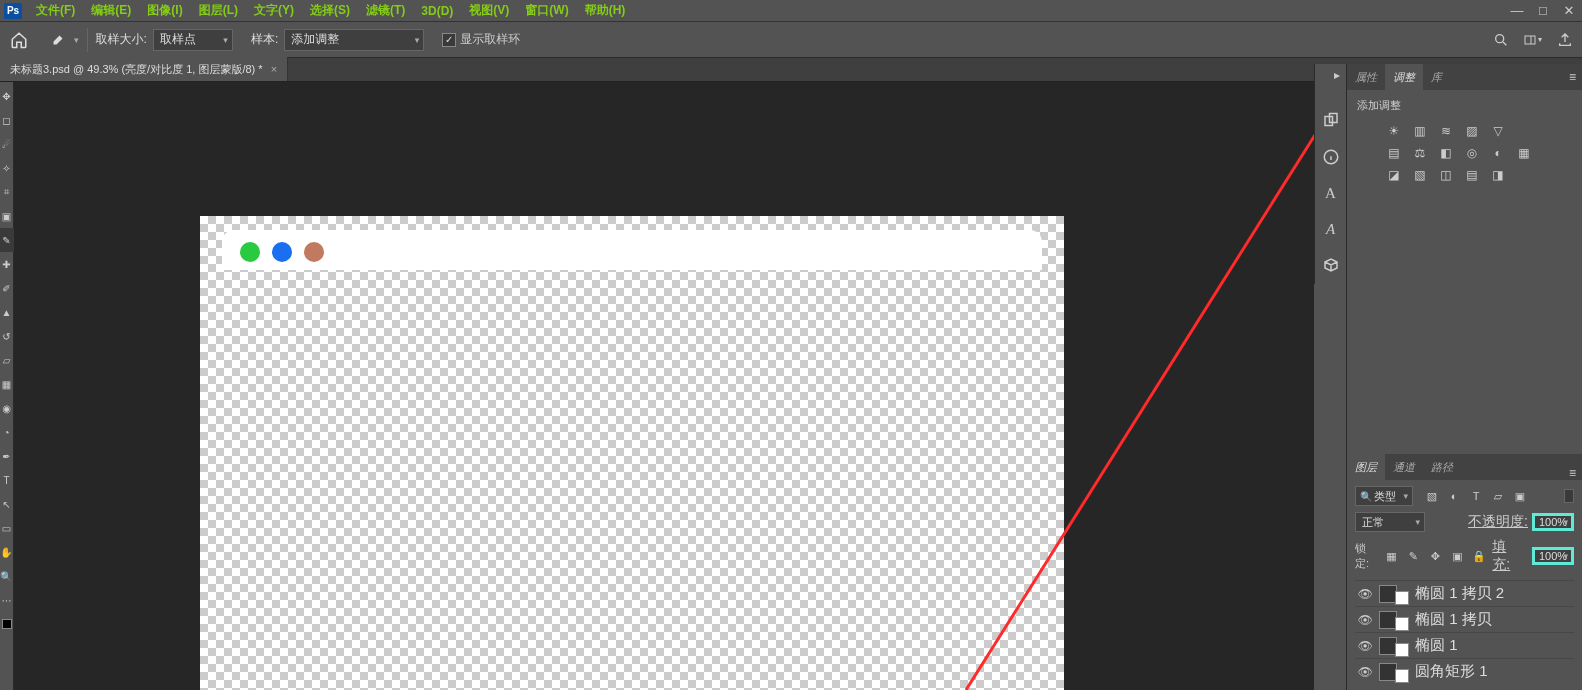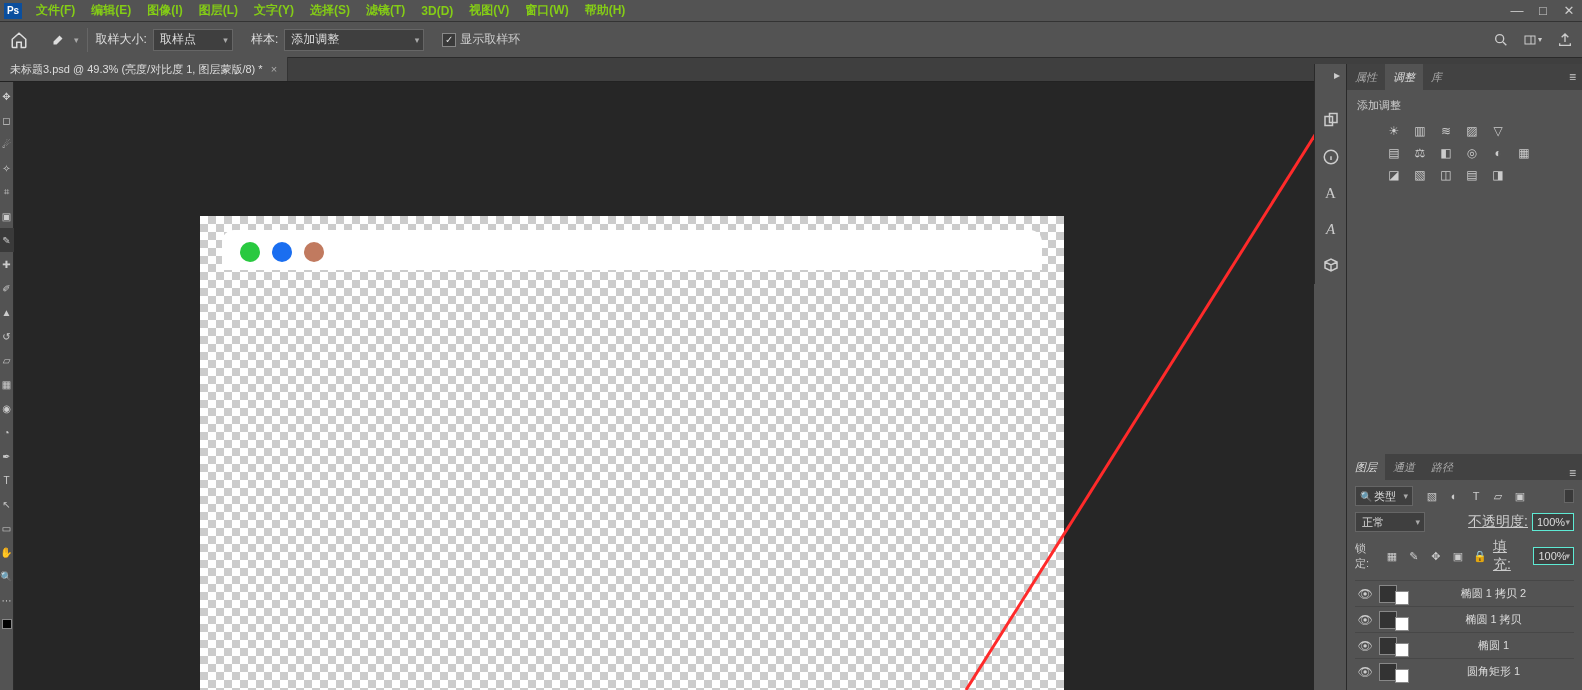--- a/index.html
+++ b/index.html
@@ -85,34 +85,34 @@
   .sel-small::before { content: "🔍"; font-size: 10px; position: absolute; left: 4px; }
   .sel-small::after { content: "▾"; position: absolute; right: 4px; font-size: 9px; color: #aaa; }
   .filter-icons { display: flex; gap: 8px; margin-left: 6px; }
   .filter-icons .fi { width: 14px; height: 14px; display: flex; align-items: center; justify-content: center; color: #ccc; }
   .toggle-col { margin-left: auto; width: 10px; height: 14px; background: #3a3a3a; border: 1px solid #666; }
 
   .blend-row { display: flex; align-items: center; margin-top: 6px; }
   .blend-sel { height: 20px; background: #3f3f3f; border: 1px solid #666; color: #ddd; padding: 0 6px; display: inline-flex; align-items: center; width: 70px; position: relative; }
   .blend-sel::after { content: "▾"; position: absolute; right: 4px; font-size: 9px; color: #aaa; }
   .opacity-label { margin-left: auto; font-size: 14px; color: #ccc; text-decoration: underline; }
-  .opacity-input { width: 42px; height: 18px; background: #3f3f3f; border: 1px solid #5eead4; color: #ddd; padding: 0 4px; margin-left: 4px; display: inline-flex; align-items: center; position: relative; }
+  .opacity-input { width: 42px; height: 18px; background: #3f3f3f; border: 3px solid #5eead4; color: #ddd; padding: 0 4px; margin-left: 4px; display: inline-flex; align-items: center; position: relative; }
   .opacity-input::after { content: "▾"; position: absolute; right: 3px; font-size: 9px; color: #aaa; }
 
   .lock-row { display: flex; align-items: center; margin-top: 6px; gap: 6px; }
   .lock-icons { display: flex; gap: 8px; }
   .lock-icons .li { width: 14px; height: 14px; display: flex; align-items: center; justify-content: center; color: #ccc; }
 
   .layer-list { margin-top: 6px; }
   .layer-item { display: flex; align-items: center; height: 26px; border-top: 1px solid #474747; padding: 0 2px; }
   .eye { width: 16px; text-align: center; color: #ccc; margin-right: 6px; font-size: 12px; }
   .thumb-wrap { width: 30px; height: 22px; position: relative; margin-right: 6px; }
   .thumb { width: 18px; height: 18px; background: #333; border: 1px solid #888; position: absolute; left: 0; top: 2px; }
   .mask { width: 14px; height: 14px; background: #fff; border: 1px solid #888; position: absolute; right: 0; bottom: 0; }
-  .layer-name { flex: 1; font-size: 11px; color: #ddd; white-space: nowrap; overflow: hidden; text-align: center; }
+  .layer-name { flex: 1; font-size: 15px; color: #ddd; white-space: nowrap; overflow: hidden; }
 
 </style>
 </head>
 <body>
 
 <div class="menubar">
   <div class="logo">Ps</div>
   <div class="menu-item">文件(F)</div>
   <div class="menu-item">编辑(E)</div>
   <div class="menu-item">图像(I)</div>

